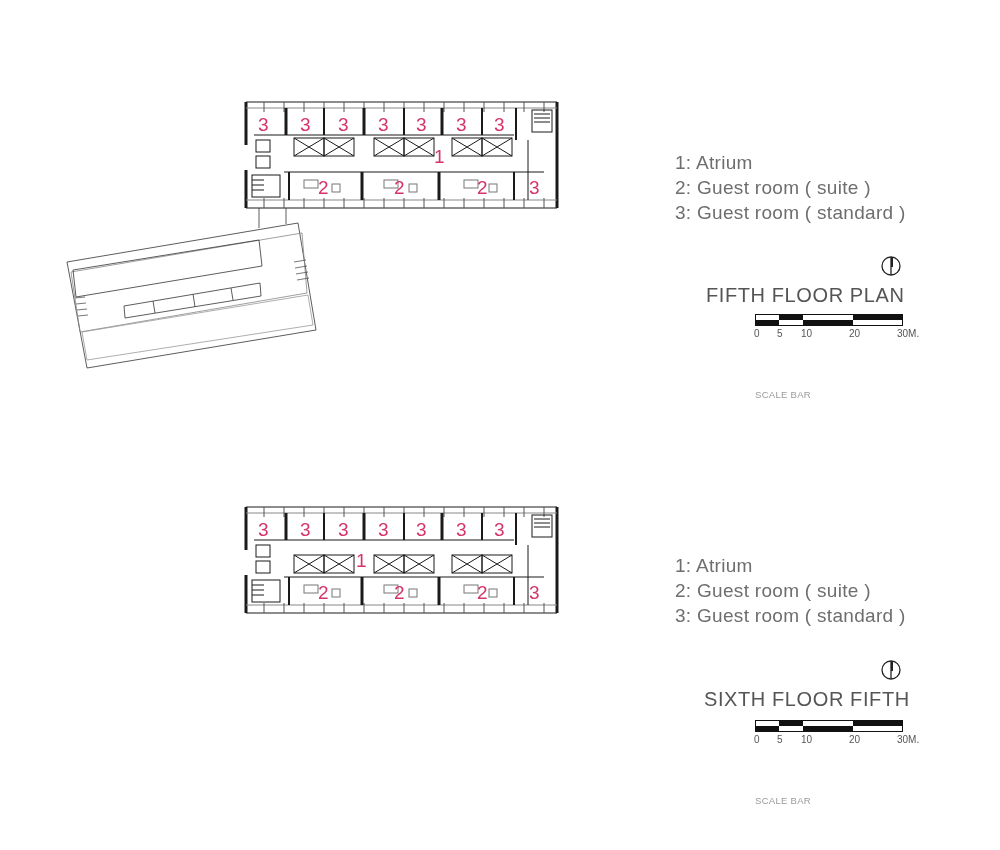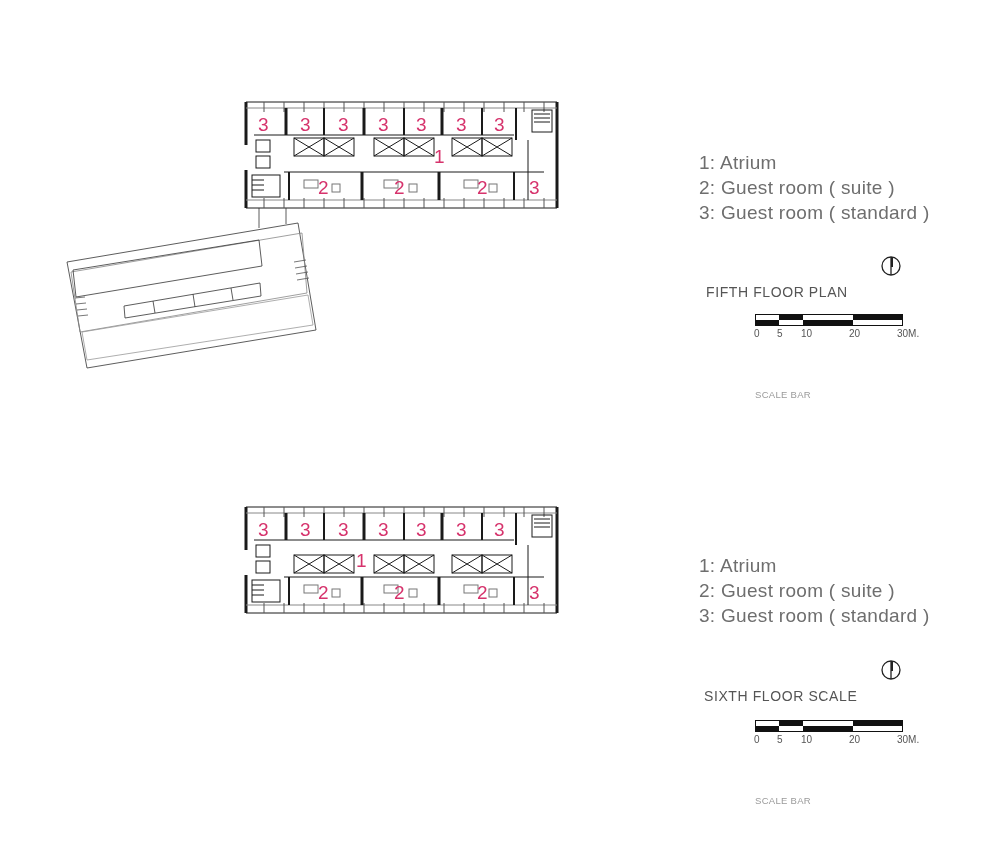--- a/index.html
+++ b/index.html
@@ -1,20 +1,20 @@
 <!DOCTYPE html>
 <html><head>
 <meta charset="utf-8">
 <style>
   html,body{margin:0;padding:0;background:#ffffff;}
   body{width:1000px;height:850px;position:relative;overflow:hidden;font-family:"Liberation Sans","DejaVu Sans",sans-serif;}
   .plan{position:absolute;}
-  .legend{position:absolute;color:#6e6e6e;font-size:19px;line-height:25px;letter-spacing:0.3px;margin-left:24px;}
+  .legend{position:absolute;color:#6e6e6e;font-size:19px;line-height:25px;letter-spacing:0.3px;}
   .legend div{white-space:nowrap;}
-  .plan-title{position:absolute;color:#555555;font-size:14px;letter-spacing:0.6px;white-space:nowrap;}
+  .plan-title{position:absolute;color:#555555;font-size:20px;letter-spacing:0.6px;white-space:nowrap;}
   .north{position:absolute;}
   .scalebar{position:absolute;}
   .tick{position:absolute;color:#555;font-size:10px;}
   .scale-label{position:absolute;color:#9a9a9a;font-size:9.5px;letter-spacing:0.3px;margin-top:47px;}
   .num{font-family:"Liberation Sans",sans-serif;font-size:19px;fill:#d6336c;}
 </style>
 </head>
 <body>
 
 <div class="plan" style="left:244px;top:100px;width:316px;height:110px;">
@@ -313,21 +313,21 @@
 </div>
 
 <div class="north" style="left:880px;top:659px;">
   <svg width="22" height="22" viewBox="0 0 22 22">
       <circle cx="11" cy="11" r="9" fill="none" stroke="#222" stroke-width="1.3"></circle>
       <line x1="11" y1="2" x2="11" y2="20" stroke="#222" stroke-width="1.3"></line>
       <polygon points="11,2 13,2 13,12 11,12" fill="#222"></polygon>
     </svg>
 </div>
 
-<div class="plan-title" style="left:704px;top:688px;">SIXTH FLOOR SCALE</div>
+<div class="plan-title" style="left:704px;top:688px;">SIXTH FLOOR FIFTH</div>
 
 <div class="scalebar" style="left:755px;top:718px;">
   <svg width="148" height="12" viewBox="0 0 148 12">
     <rect x="0.5" y="0.5" width="147" height="11" fill="#fff" stroke="#111"></rect>
     <rect x="24" y="0" width="24" height="6" fill="#111"></rect>
     <rect x="98" y="0" width="50" height="6" fill="#111"></rect>
     <rect x="0" y="6" width="24" height="6" fill="#111"></rect>
     <rect x="48" y="6" width="50" height="6" fill="#111"></rect>
   </svg>
 </div>

